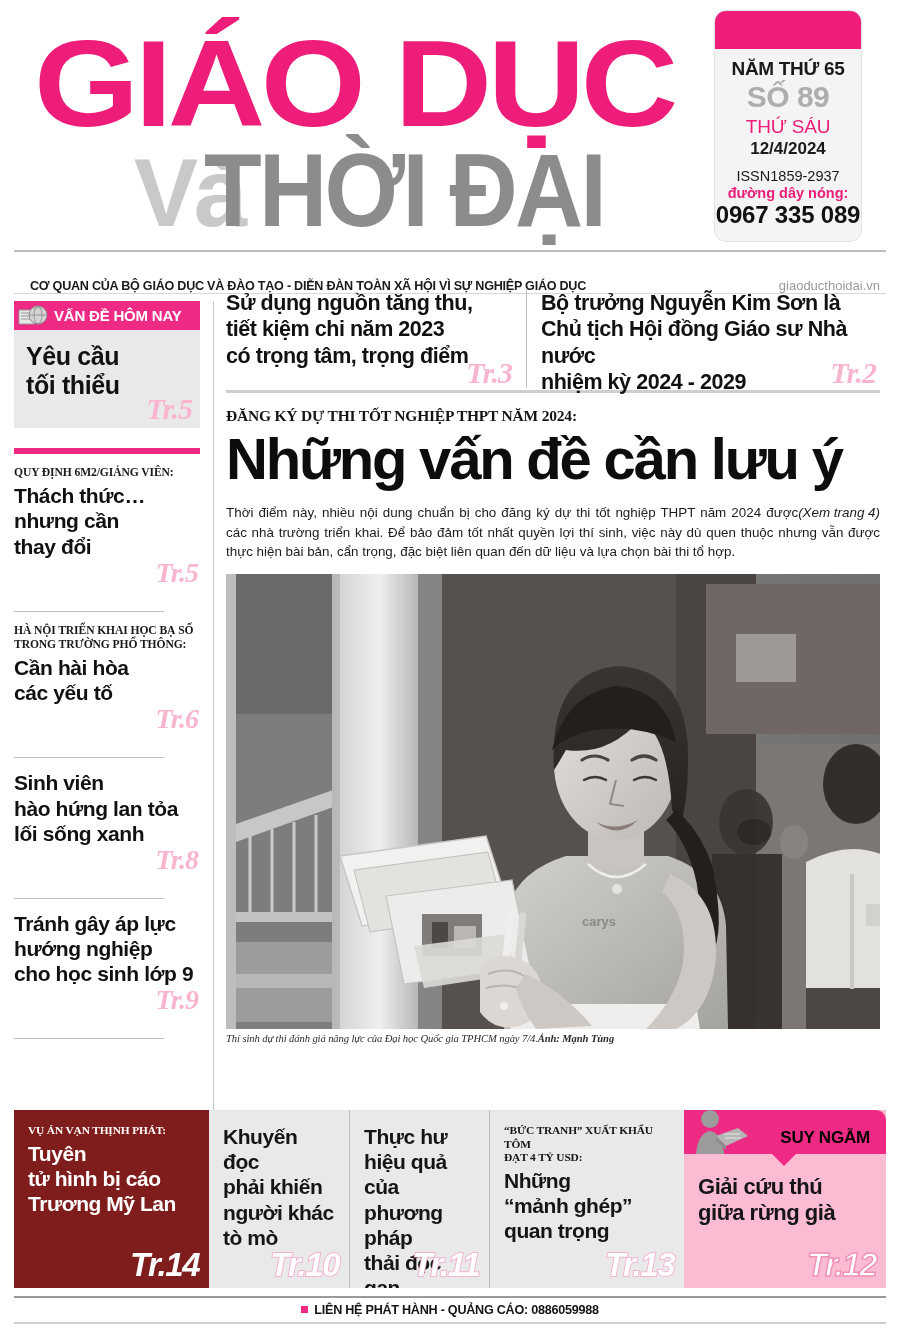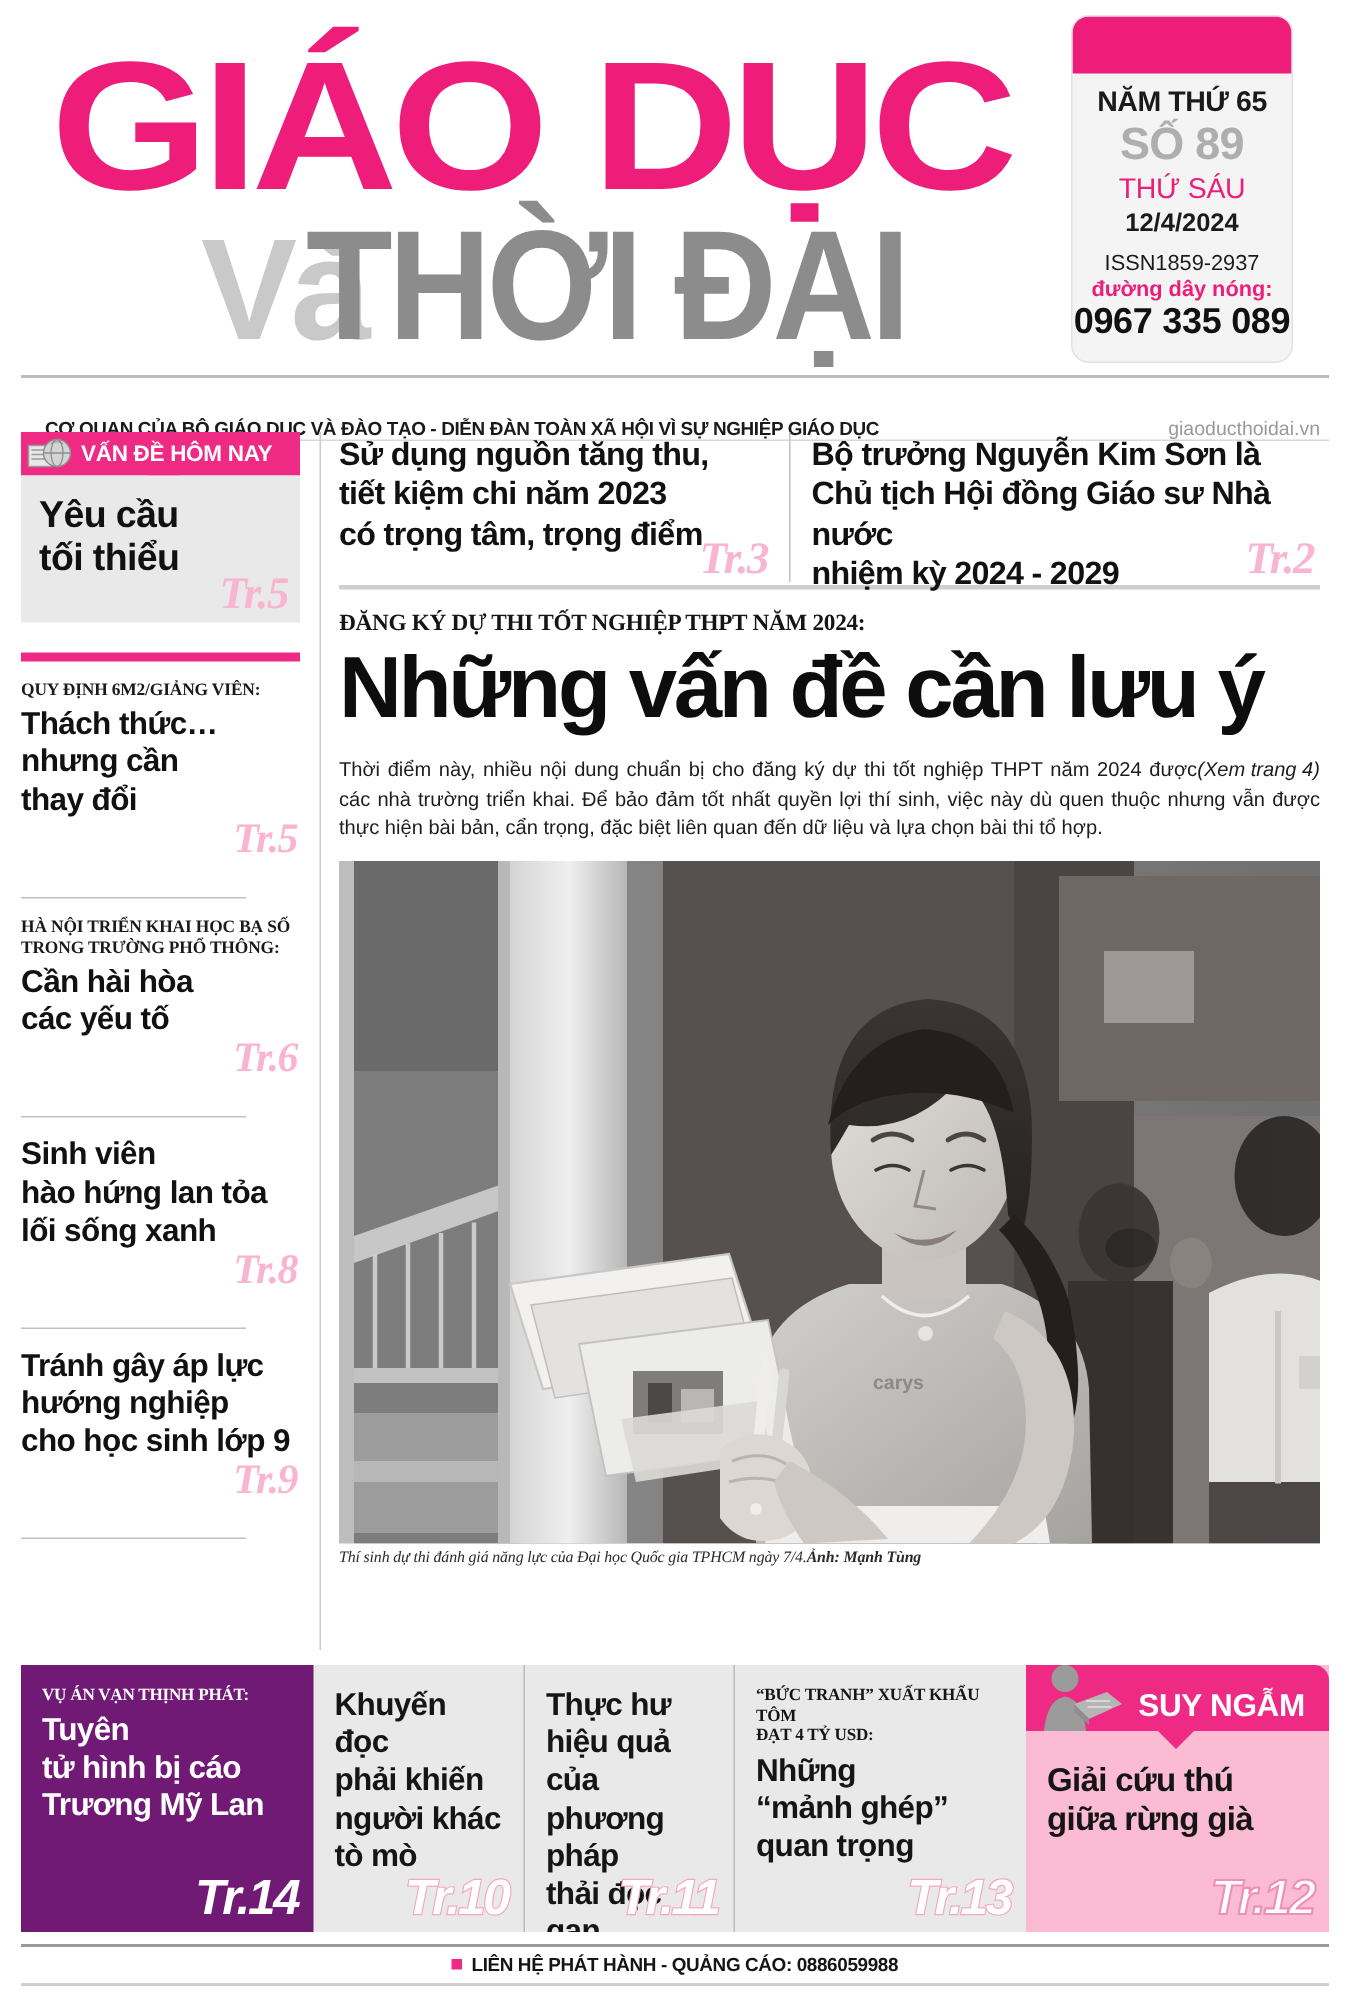--- a/index.html
+++ b/index.html
@@ -55,21 +55,21 @@
     font-size: 12.6px; font-weight: 700; letter-spacing: -0.25px; color:#1a1a1a;
     padding-left: 16px; white-space: nowrap;
   }
   .site-url { font-size: 13px; color:#9a9a9a; padding-right: 6px; font-weight:500;}
 
   
   .body-grid { position: absolute; left:0; top: 288px; width: 900px; height: 812px; }
 
   
   .left-col {
-    position: absolute; left: 14px; top: 0; width: 200px; height: 812px;
+    position: absolute; left: 14px; top: 13px; width: 200px; height: 812px;
     border-right: 1px solid #c9c9c9;
     padding-right: 4px;
   }
   .vdhn-box { position: relative; width: 186px; }
   .vdhn-badge {
     position: relative; height: 29px; background: #ee2a85;
     display:flex; align-items:center; padding-left: 4px;
   }
   .vdhn-badge::after {
     content:''; position:absolute; left: 84px; bottom:-11px;
@@ -168,42 +168,42 @@
     font-family: "Liberation Sans", sans-serif; font-style: italic; font-weight: 800;
     font-size: 33px; letter-spacing: -1.5px;
   }
   .tr-outline {
     color: #ffffff;
     -webkit-text-stroke: 1.6px #f4a8c6;
     paint-order: stroke fill;
   }
   .tr-white { color:#ffffff; }
 
-  .bs-dark { width: 195px; background:#701a75; color:#fff; }
+  .bs-dark { width: 195px; background:#7f1d1d; color:#fff; }
   .bs-dark .bs-kicker { color:#fff; }
   .bs-dark .bs-head { color:#fff; }
   .bs-dark .bs-tr { color:#fff; -webkit-text-stroke: 0; }
 
   .bs-a { width: 140px; }
   .bs-b { width: 140px; border-left: 1px solid #bcbcbc; }
   .bs-c { width: 195px; border-left: 1px solid #bcbcbc; }
   .bs-pink { width: 202px; background: #fbbcd3; }
 
   .sn-badge {
     position: absolute; left: 0; top: 0; width: 202px; height: 44px;
     background: #ee2a85; display:flex; align-items:center; justify-content:flex-end;
     border-top-right-radius: 10px;
   }
   .sn-badge::after {
     content:''; position:absolute; left: 88px; bottom:-12px;
     border-left: 12px solid transparent; border-right: 12px solid transparent;
     border-top: 12px solid #ee2a85;
   }
   .reader-icon { position:absolute; left: 6px; top: -4px; width: 62px; height: 50px; }
-  .sn-label { color:#ffffff; font-size: 21px; font-weight: 800; letter-spacing: -0.2px; padding-right: 16px; margin-top: 12px; }
+  .sn-label { color:#000000; font-size: 17px; font-weight: 800; letter-spacing: -0.2px; padding-right: 16px; margin-top: 12px; }
   .bs-pink .bs-head { margin-top: 50px; font-size: 22px; }
   .bs-pink .bs-tr { color:#fff; -webkit-text-stroke: 1.4px #f08fb6; }
 
   
   .footer {
     position: absolute; left: 14px; top: 1296px; width: 872px; height: 28px;
     border-top: 2px solid #9a9a9a; border-bottom: 2px solid #cfcfcf;
     display:flex; align-items:center; justify-content:center;
   }
   .footer-text { font-size: 12.6px; font-weight: 800; letter-spacing: -0.25px; color:#151515; }

